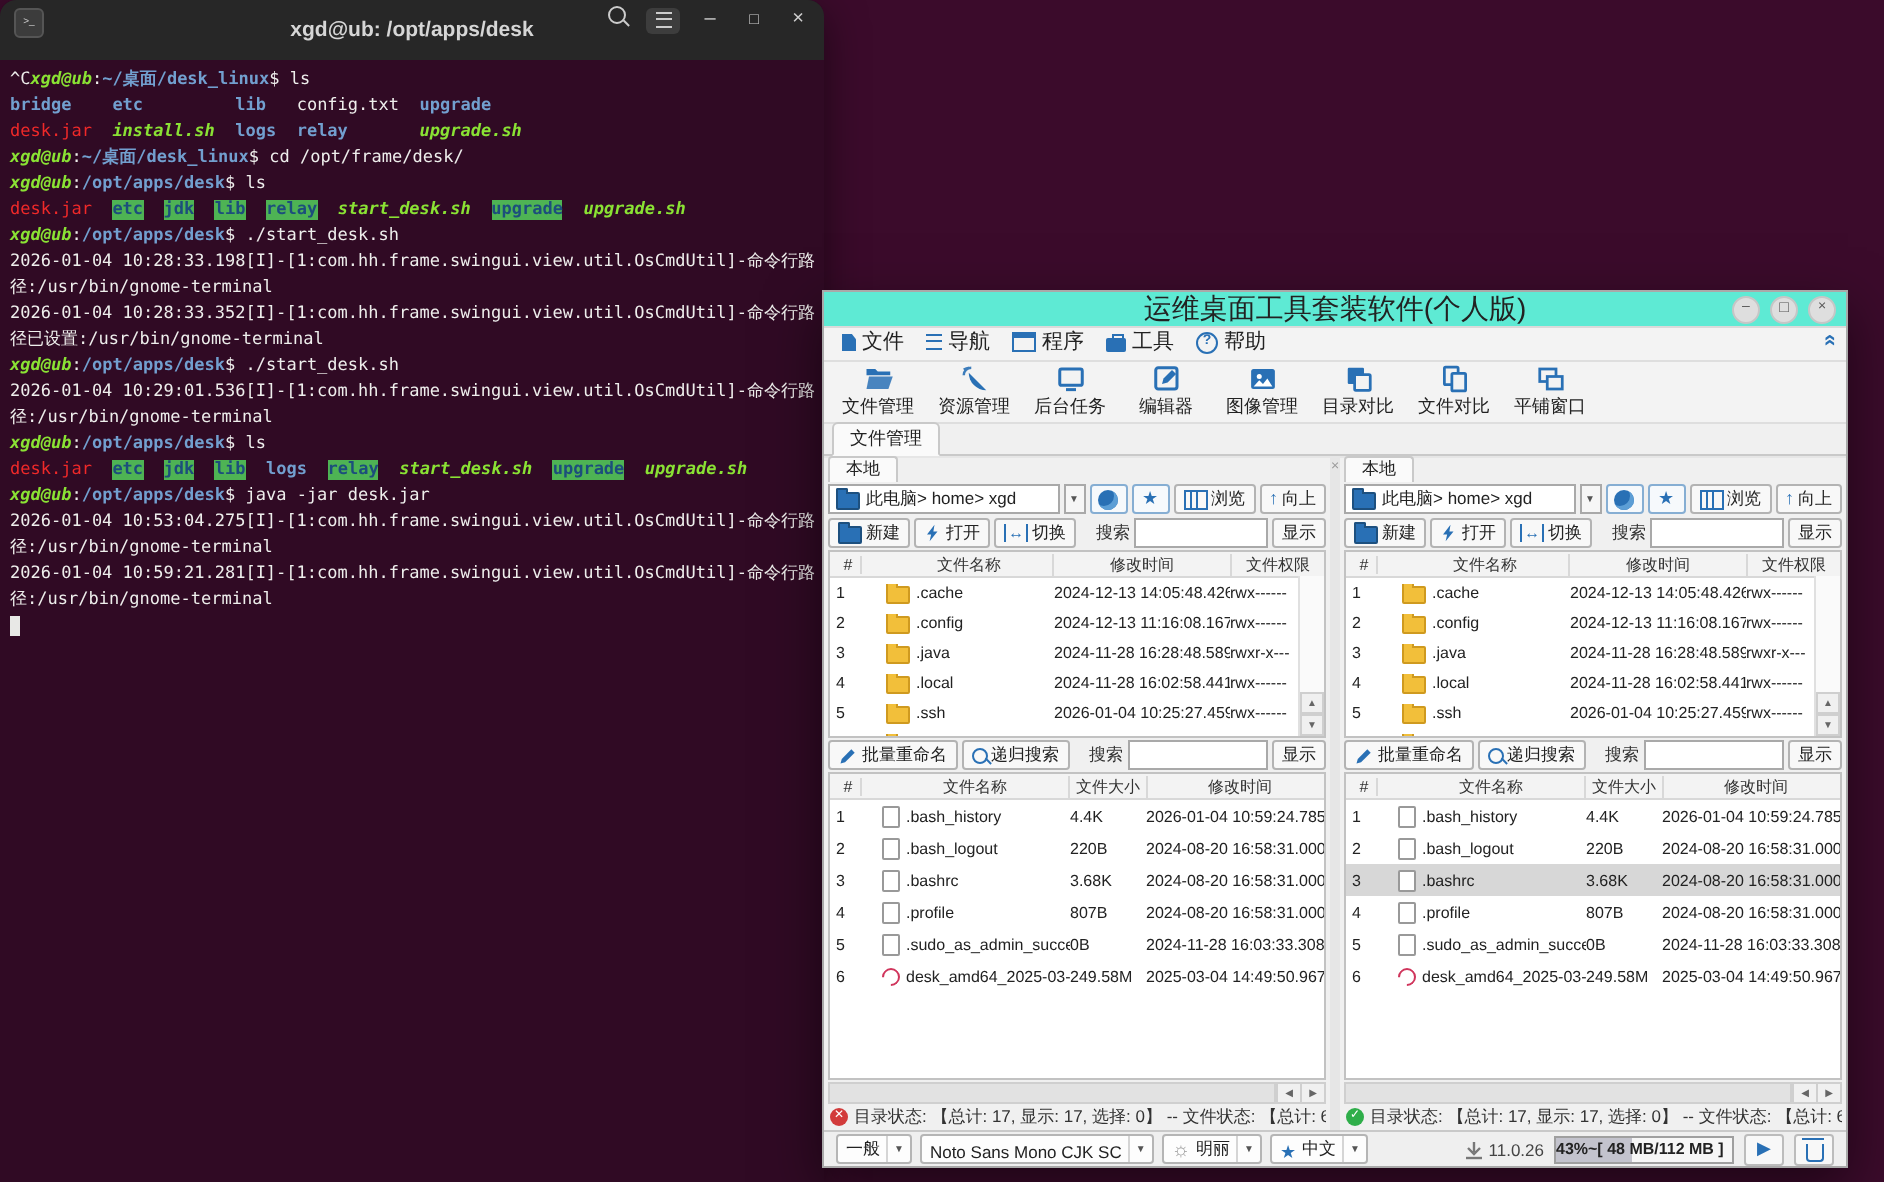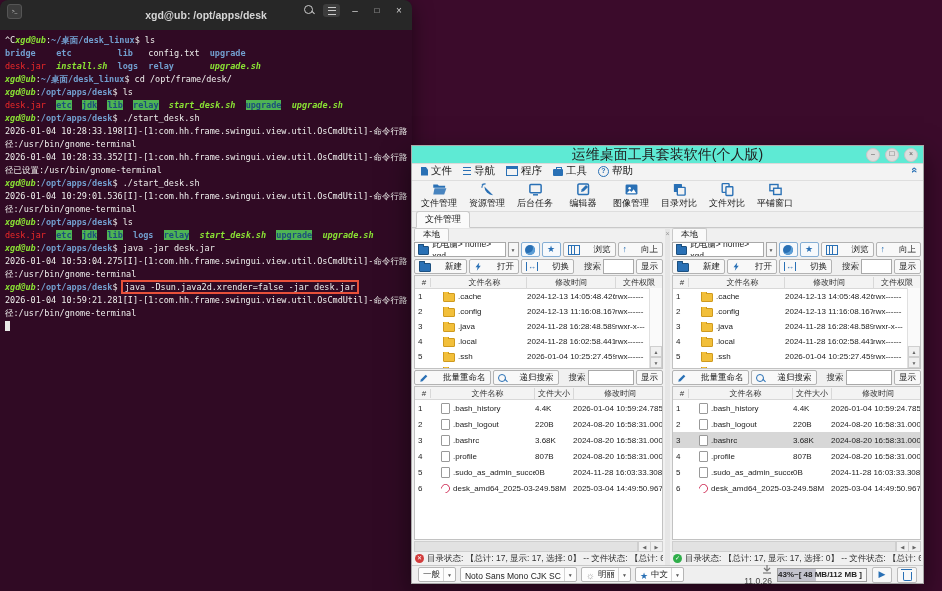--- a/index.html
+++ b/index.html
@@ -47,21 +47,21 @@
   .content{flex:1;display:flex;background:#e6e6e6;padding-top:1px;min-height:0;}
   .panel{width:250px;display:flex;flex-direction:column;background:#f0f0f0;padding:0 2px;min-width:0;}
   .splitter{width:5px;display:flex;justify-content:center;color:#999;font-size:7px;line-height:10px;}
   .subtabrow{height:12px;display:flex;align-items:flex-end;}
   .subtab{background:#fafafa;border:1px solid #c9c9c9;border-bottom:none;border-radius:2px 2px 0 0;font-size:8.5px;padding:0 8px;color:#222;}
   .prow{display:flex;align-items:center;gap:2px;margin:1px 0;height:15px;}
   .path-combo{flex:1;display:flex;align-items:center;gap:3px;background:#fff;border:1px solid #a9a9a9;height:13px;padding:0 3px;font-size:8.5px;color:#222;min-width:0;overflow:hidden;}
   .combo-arrow{width:11px;height:15px;border:1px solid #a9a9a9;background:#f6f6f6;color:#555;font-size:5px;display:flex;align-items:center;justify-content:center;box-sizing:border-box;}
   .combo-arrow::after{content:"▼";}
   .sq-btn{width:19px;height:15px;border:1px solid #86aed3;background:#f6f9fc;border-radius:2px;display:flex;align-items:center;justify-content:center;box-sizing:border-box;}
-  .txt-btn{height:15px;border:1px solid #b3b3b3;background:#f8f8f8;border-radius:2px;display:flex;align-items:center;gap:14px;font-size:8.5px;color:#222;padding:0 4px;box-sizing:border-box;white-space:nowrap;}
+  .txt-btn{height:15px;border:1px solid #b3b3b3;background:#f8f8f8;border-radius:2px;display:flex;align-items:center;gap:2px;font-size:8.5px;color:#222;padding:0 4px;box-sizing:border-box;white-space:nowrap;}
   .g-star{color:#2970b5;font-size:9px;line-height:9px;} .g-star::after{content:"★";}
   .g-up{color:#2970b5;font-weight:bold;font-size:9px;line-height:9px;} .g-up::after{content:"↑";}
   .ic-globe{width:10px;height:10px;border-radius:50%;background:#2970b5;box-shadow:inset -2px -2px 0 #5c9ed6;}
   .grd{width:10px;height:8px;border:1px solid #2970b5;background:linear-gradient(90deg,transparent 0 2px,#2970b5 2px 3px,transparent 3px 5px,#2970b5 5px 6px,transparent 6px);}
   .fol{width:10px;height:7px;background:#f2bf3a;border:1px solid #cf9a1f;border-radius:1px;position:relative;margin-top:2px;}
   .fol::before{content:"";position:absolute;top:-3px;left:-1px;width:4px;height:2px;background:#f2bf3a;border:1px solid #cf9a1f;border-bottom:none;border-radius:1px 1px 0 0;}
   .fol.bluef{background:#2970b5;border-color:#1d507f;} .fol.bluef::before{background:#2970b5;border-color:#1d507f;}
   .bolt{width:9px;height:11px;}
   .tgl{border-left:1px solid #2970b5;border-right:1px solid #2970b5;color:#2970b5;font-size:8px;line-height:9px;padding:0 1px;font-weight:bold;}
   .tgl::after{content:"↔";}
@@ -110,21 +110,21 @@
   .combo .arr::after{content:"▼";}
   .g-sun{color:#999;font-size:10px;line-height:10px;} .g-sun::after{content:"☼";}
   .rightc{margin-left:auto;display:flex;align-items:center;gap:5px;}
   .membar{position:relative;width:88px;height:12px;border:1px solid #9f9f9f;background:#f6f6f6;overflow:hidden;}
   .memfill{position:absolute;left:0;top:0;height:100%;background:#c3c3cd;}
   .memtext{position:relative;text-align:center;font-size:8px;line-height:12px;font-weight:bold;color:#222;white-space:nowrap;}
   .ibtn{width:18px;height:14px;border:1px solid #bcbcbc;background:#f8f8f8;border-radius:2px;display:flex;align-items:center;justify-content:center;}
   .g-run{color:#2970b5;font-size:9px;line-height:9px;} .g-run::after{content:"▶";}
   .trash{width:7px;height:8px;border:1.3px solid #2970b5;border-top:none;border-radius:0 0 2px 2px;position:relative;margin-top:3px;}
   .trash::before{content:"";position:absolute;top:-3px;left:-2.5px;width:11px;height:1.5px;background:#2970b5;}
-  .jver{display:flex;align-items:flex-end;gap:2px;color:#444;flex-direction:column;}
+  .jver{display:flex;align-items:flex-start;gap:2px;color:#444;}
 </style>
 </head>
 <body>
 
 <div class="term">
   <div class="term-tb">
     <span class="term-appicon"></span>
     <span class="term-title">xgd@ub: /opt/apps/desk</span>
     <span class="term-btns">
       <span class="tbi"><span class="mag"></span></span>
@@ -149,21 +149,20 @@
       <div class="tline"><span class="c-w">2026-01-04 10:28:33.352[I]-[1:com.hh.frame.swingui.view.util.OsCmdUtil]-命令行路</span></div>
       <div class="tline"><span class="c-w">径已设置:/usr/bin/gnome-terminal</span></div>
       <div class="tline"><span class="c-g">xgd@ub</span><span class="c-w">:</span><span class="c-b">/opt/apps/desk</span><span class="c-w">$ ./start_desk.sh</span></div>
       <div class="tline"><span class="c-w">2026-01-04 10:29:01.536[I]-[1:com.hh.frame.swingui.view.util.OsCmdUtil]-命令行路</span></div>
       <div class="tline"><span class="c-w">径:/usr/bin/gnome-terminal</span></div>
       <div class="tline"><span class="c-g">xgd@ub</span><span class="c-w">:</span><span class="c-b">/opt/apps/desk</span><span class="c-w">$ ls</span></div>
       <div class="tline"><span class="c-r">desk.jar  </span><span class="c-gb">etc</span><span class="c-w">  </span><span class="c-gb">jdk</span><span class="c-w">  </span><span class="c-gb">lib</span><span class="c-w">  </span><span class="c-b">logs  </span><span class="c-gb">relay</span><span class="c-w">  </span><span class="c-g">start_desk.sh  </span><span class="c-gb">upgrade</span><span class="c-w">  </span><span class="c-g">upgrade.sh</span></div>
       <div class="tline"><span class="c-g">xgd@ub</span><span class="c-w">:</span><span class="c-b">/opt/apps/desk</span><span class="c-w">$ java -jar desk.jar</span></div>
       <div class="tline"><span class="c-w">2026-01-04 10:53:04.275[I]-[1:com.hh.frame.swingui.view.util.OsCmdUtil]-命令行路</span></div>
       <div class="tline"><span class="c-w">径:/usr/bin/gnome-terminal</span></div>
-      <div class="tline"><span class="c-g">xgd@ub</span><span class="c-w">:</span><span class="c-b">/opt/apps/desk</span><span class="c-w">$ </span><span class="c-box">java -Dsun.java2d.xrender=false -jar desk.jar</span></div>
       <div class="tline"><span class="c-w">2026-01-04 10:59:21.281[I]-[1:com.hh.frame.swingui.view.util.OsCmdUtil]-命令行路</span></div>
       <div class="tline"><span class="c-w">径:/usr/bin/gnome-terminal</span></div>
       <div class="tline"><span class="c-cur"> </span></div>
     </div>
 </div>
 
 <div class="app">
   <div class="app-tb">
     <span>运维桌面工具套装软件(个人版)</span>
     <span class="app-btns">

